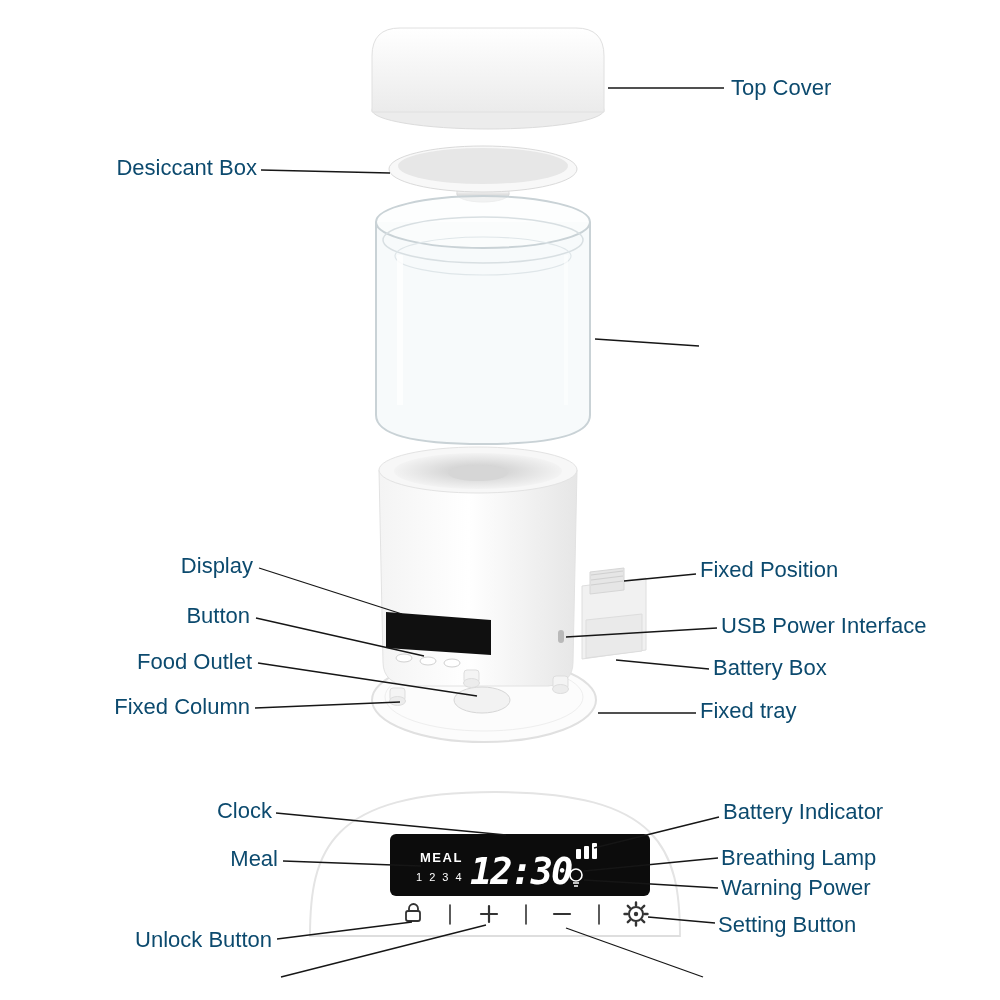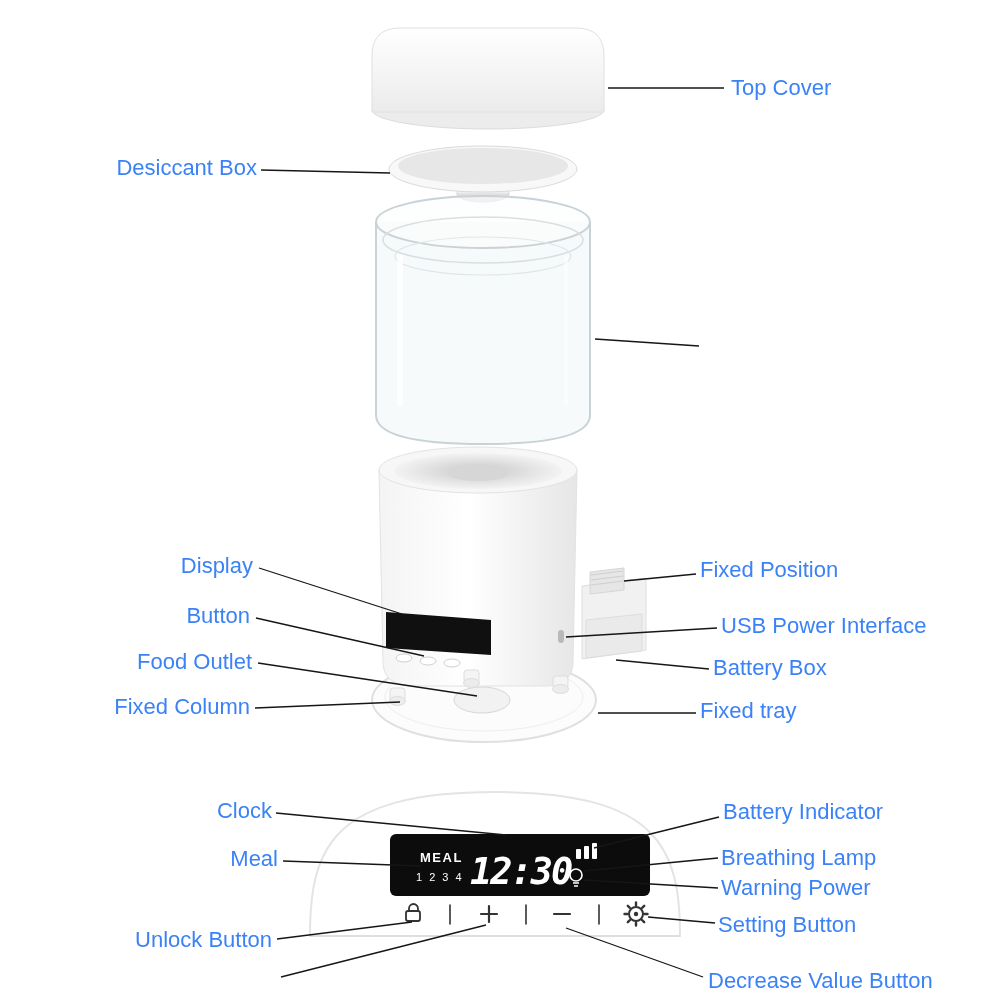--- a/index.html
+++ b/index.html
@@ -2,21 +2,21 @@
 <html><head>
 <meta charset="utf-8">
 <style>
   html,body { margin:0; padding:0; background:#ffffff; }
   .canvas {
     position:relative; width:1000px; height:1000px; background:#ffffff;
     font-family:"Liberation Sans","DejaVu Sans",sans-serif; overflow:hidden;
   }
   .art { position:absolute; left:0; top:0; }
   .label {
-    position:absolute; font-size:22px; line-height:26px; color:#3b82f6;
+    position:absolute; font-size:22px; line-height:26px; color:#0c4a6e;
     white-space:nowrap;
   }
   .callout { stroke:#161616; stroke-width:1.3; }
   .disp-meal { font-family:"Liberation Sans",sans-serif; font-weight:700; font-size:13px; fill:#ffffff; letter-spacing:1.5px; }
   .disp-nums { font-family:"Liberation Sans",sans-serif; font-size:11px; fill:#ffffff; letter-spacing:2px; }
   .disp-time { font-family:"DejaVu Sans Mono",monospace; font-size:37px; font-weight:700; font-style:italic; fill:#ffffff; letter-spacing:-2px; }
   .panel-glyph { stroke:#333333; fill:none; stroke-linecap:round; }
 </style>
 </head>
 <body>
@@ -178,15 +178,14 @@
   <div class="label" style="left:721px;top:613px">USB Power Interface</div>
   <div class="label" style="left:713px;top:655px">Battery Box</div>
   <div class="label" style="left:700px;top:698px">Fixed tray</div>
   <div class="label" style="right:728px;top:798px">Clock</div>
   <div class="label" style="right:722px;top:846px">Meal</div>
   <div class="label" style="right:728px;top:927px">Unlock Button</div>
   <div class="label" style="left:721px;top:845px">Breathing Lamp</div>
   <div class="label" style="left:723px;top:799px">Battery Indicator</div>
   <div class="label" style="left:721px;top:875px">Warning Power</div>
   <div class="label" style="left:718px;top:912px">Setting Button</div>
-  <div class="label" style="left:708px;top:968px">Decrease Value Button</div>
 
 </div>
 
 </body></html>

